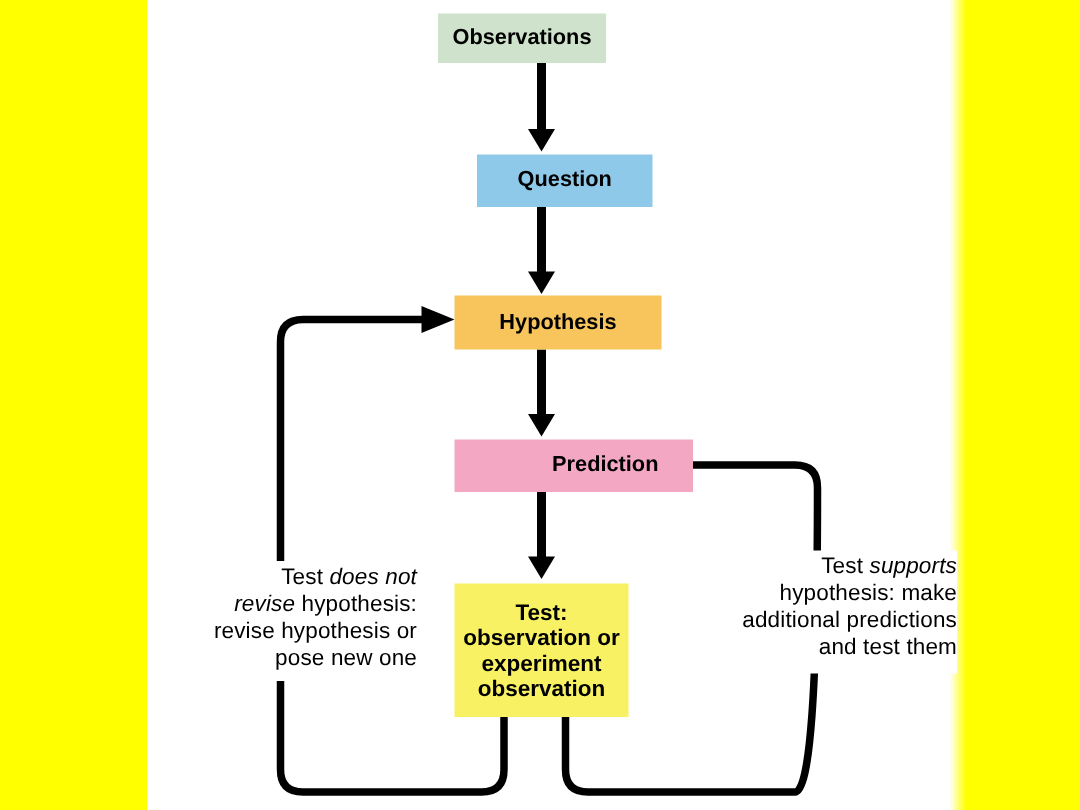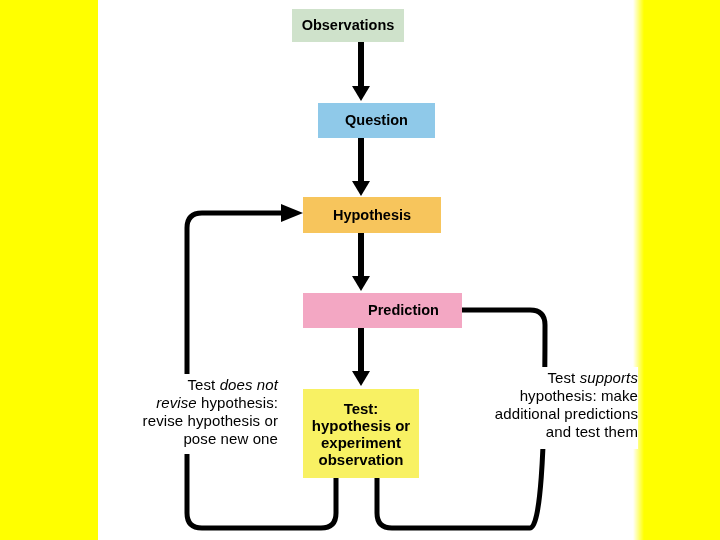--- a/index.html
+++ b/index.html
@@ -109,19 +109,19 @@
   </div>
   <div class="box b-hyp">
     <span>Hypothesis</span>
   </div>
   <div class="box b-pre">
     <span>Prediction</span>
   </div>
   <div class="box b-test">
     <span>
       <span>Test:</span><br>
-      <span>hypothesis or</span><br>
+      <span>observation or</span><br>
       <span>experiment</span><br>
       <span>observation</span>
     </span>
   </div>
 
 </div>
 
 </body></html>

